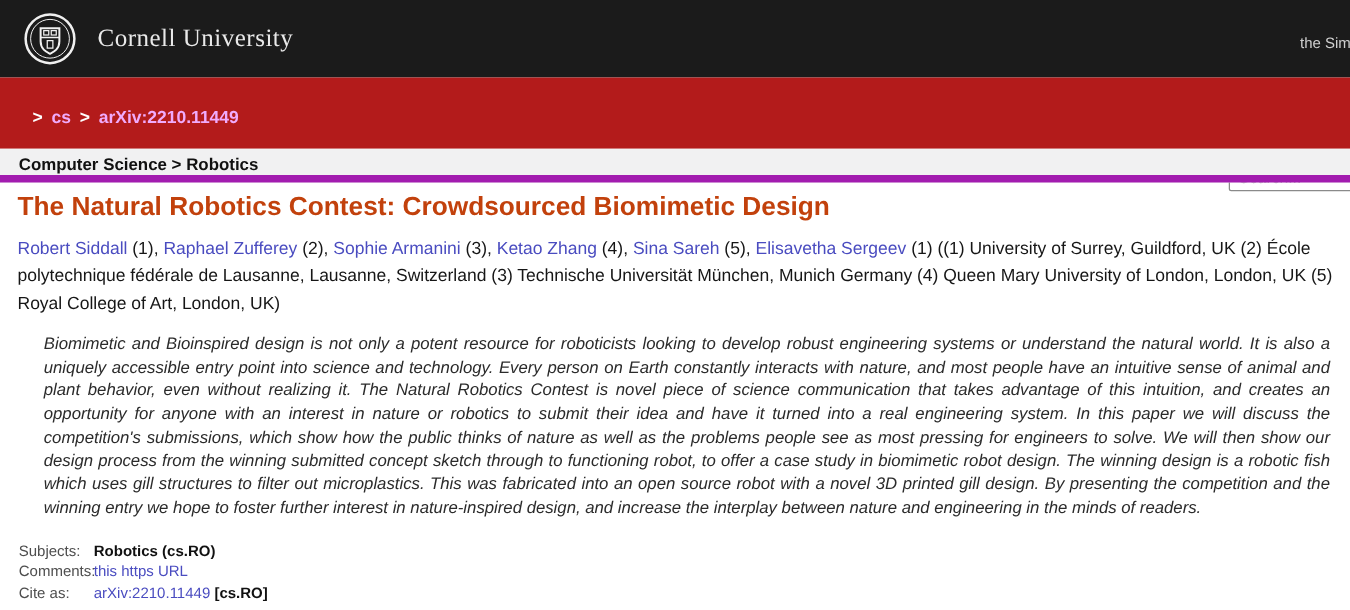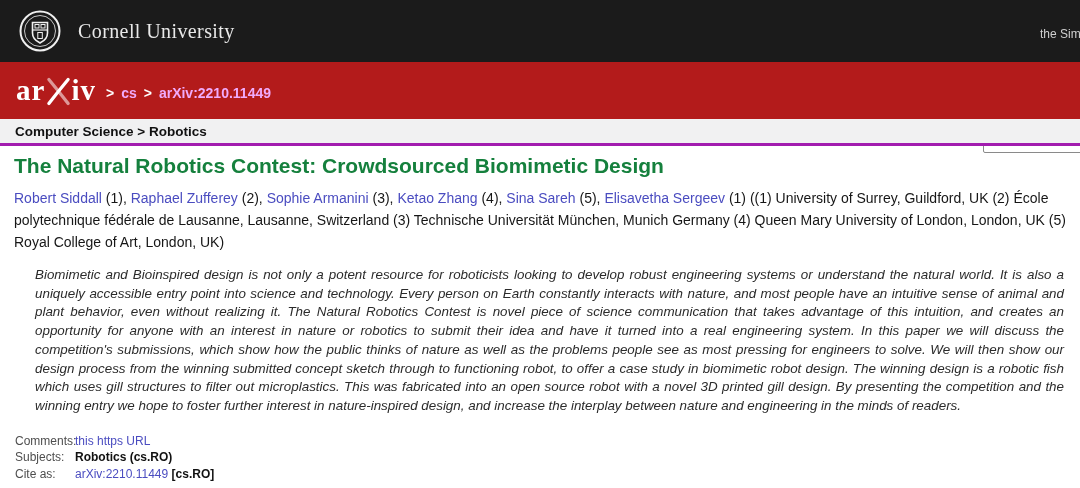--- a/index.html
+++ b/index.html
@@ -35,30 +35,30 @@
   .search-input { width:130px; height:23px; border:1px solid #8a8a8a;
                   border-radius:2px; padding:0 7px; font-size:12.5px;
                   color:#444; font-family:"Liberation Sans", sans-serif; }
   .search-input::placeholder { color:#9a9a9a; }
   .help-links { position:absolute; left:1013px; top:95px; font-size:11.5px;
                 color:#fff; white-space:nowrap; }
   .help-links a { color:#fff; text-decoration:none; cursor:pointer; }
 
   
   .subject-bar { position:absolute; top:119px; left:0; width:1080px; height:27px;
-                 background:#f1f1f2; border-bottom:3px solid #a21caf; }
+                 background:#f1f1f2; border-bottom:6px solid #a21caf; }
   .subject-text { padding:5px 0 0 15px; font-weight:700; font-size:13.5px;
                   color:#111; }
 
   
   .content { position:absolute; top:146px; left:0; width:1080px; }
   .submitted { margin:7px 0 0 14px; font-style:italic; font-size:12px;
                color:#4f4f4f; }
   .paper-title { margin:8px 0 0 14px; font-size:21px; font-weight:700;
-                 color:#15803d; }
+                 color:#c2410c; }
   .authors { margin:9px 14px 0 14px; font-size:14px; line-height:22px;
              color:#161616; }
   .authors a { color:#4a4cc0; text-decoration:none; cursor:pointer;margin-top:12px; }
   .abstract { margin:13px 16px 0 35px; font-size:13.4px; line-height:18.7px;
               text-align:justify; color:#2b2b2b;font-style:italic; }
   .meta { margin:17px 0 0 15px; font-size:12px; color:#1a1a1a; }
   .meta-row { display:flex; line-height:16.6px; }
   .meta-label { width:60px; flex-shrink:0; color:#4e4e4e; }
   .meta a { color:#4a4cc0; text-decoration:none; cursor:pointer; }
   .bold { font-weight:700; color:#111; }
@@ -77,28 +77,20 @@
       <rect x="23" y="15.5" width="4" height="3.5" fill="none" stroke="#f0f0f0" stroke-width="1"></rect>
       <rect x="19.8" y="23.5" width="4.5" height="6" fill="none" stroke="#f0f0f0" stroke-width="1"></rect>
     </svg>
     <span class="cornell-word">Cornell University</span>
   </div>
   <span class="support-note">the Sim</span>
 </div>
 
 <div class="arxiv-banner">
   <div class="banner-left">
-    <div class="logo">
-      <span class="logo-txt">ar</span>
-      <svg class="chi" viewBox="0 0 26 31">
-        <path d="M3 3 Q13 15 23 28" fill="none" stroke="rgba(255,255,255,0.55)" stroke-width="3.4" stroke-linecap="round"></path>
-        <path d="M23 3 Q13 15 3 28" fill="none" stroke="#ffffff" stroke-width="3.4" stroke-linecap="round"></path>
-      </svg>
-      <span class="logo-txt">iv</span>
-    </div>
     <div class="crumbs">
       <span class="crumb-sep">&gt;</span>
       <a>cs</a>
       <span class="crumb-sep">&gt;</span>
       <a>arXiv:2210.11449</a>
     </div>
   </div>
   <div class="search-wrap">
     <input class="search-input" type="text" placeholder="Search..." style="">
   </div>
@@ -118,26 +110,26 @@
   <h1 class="paper-title">The Natural Robotics Contest: Crowdsourced Biomimetic Design</h1>
 
   <div class="authors">
     <a>Robert Siddall</a><span> (1), </span><a>Raphael Zufferey</a><span> (2), </span><a>Sophie Armanini</a><span> (3), </span><a>Ketao Zhang</a><span> (4), </span><a>Sina Sareh</a><span> (5), </span><a>Elisavetha Sergeev</a><span> (1) </span><span>((1) University of Surrey, Guildford, UK (2) École polytechnique fédérale de Lausanne, Lausanne, Switzerland (3) Technische Universität München, Munich Germany (4) Queen Mary University of London, London, UK (5) Royal College of Art, London, UK)</span>
   </div>
 
   <div class="abstract">Biomimetic and Bioinspired design is not only a potent resource for roboticists looking to develop robust engineering systems or understand the natural world. It is also a uniquely accessible entry point into science and technology. Every person on Earth constantly interacts with nature, and most people have an intuitive sense of animal and plant behavior, even without realizing it. The Natural Robotics Contest is novel piece of science communication that takes advantage of this intuition, and creates an opportunity for anyone with an interest in nature or robotics to submit their idea and have it turned into a real engineering system. In this paper we will discuss the competition's submissions, which show how the public thinks of nature as well as the problems people see as most pressing for engineers to solve. We will then show our design process from the winning submitted concept sketch through to functioning robot, to offer a case study in biomimetic robot design. The winning design is a robotic fish which uses gill structures to filter out microplastics. This was fabricated into an open source robot with a novel 3D printed gill design. By presenting the competition and the winning entry we hope to foster further interest in nature-inspired design, and increase the interplay between nature and engineering in the minds of readers.</div>
 
   <div class="meta">
     <div class="meta-row">
+      <span class="meta-label">Subjects:</span>
+      <span class="bold">Robotics (cs.RO)</span>
+    </div>
+    <div class="meta-row">
       <span class="meta-label">Comments:</span>
       <span><a>this https URL</a></span>
-    </div>
-    <div class="meta-row">
-      <span class="meta-label">Subjects:</span>
-      <span class="bold">Robotics (cs.RO)</span>
     </div>
     <div class="meta-row">
       <span class="meta-label">Cite as:</span>
       <span><a>arXiv:2210.11449</a>&nbsp;<span class="bold">[cs.RO]</span></span>
     </div>
 
   </div>
 </div>
 
 </body></html>

